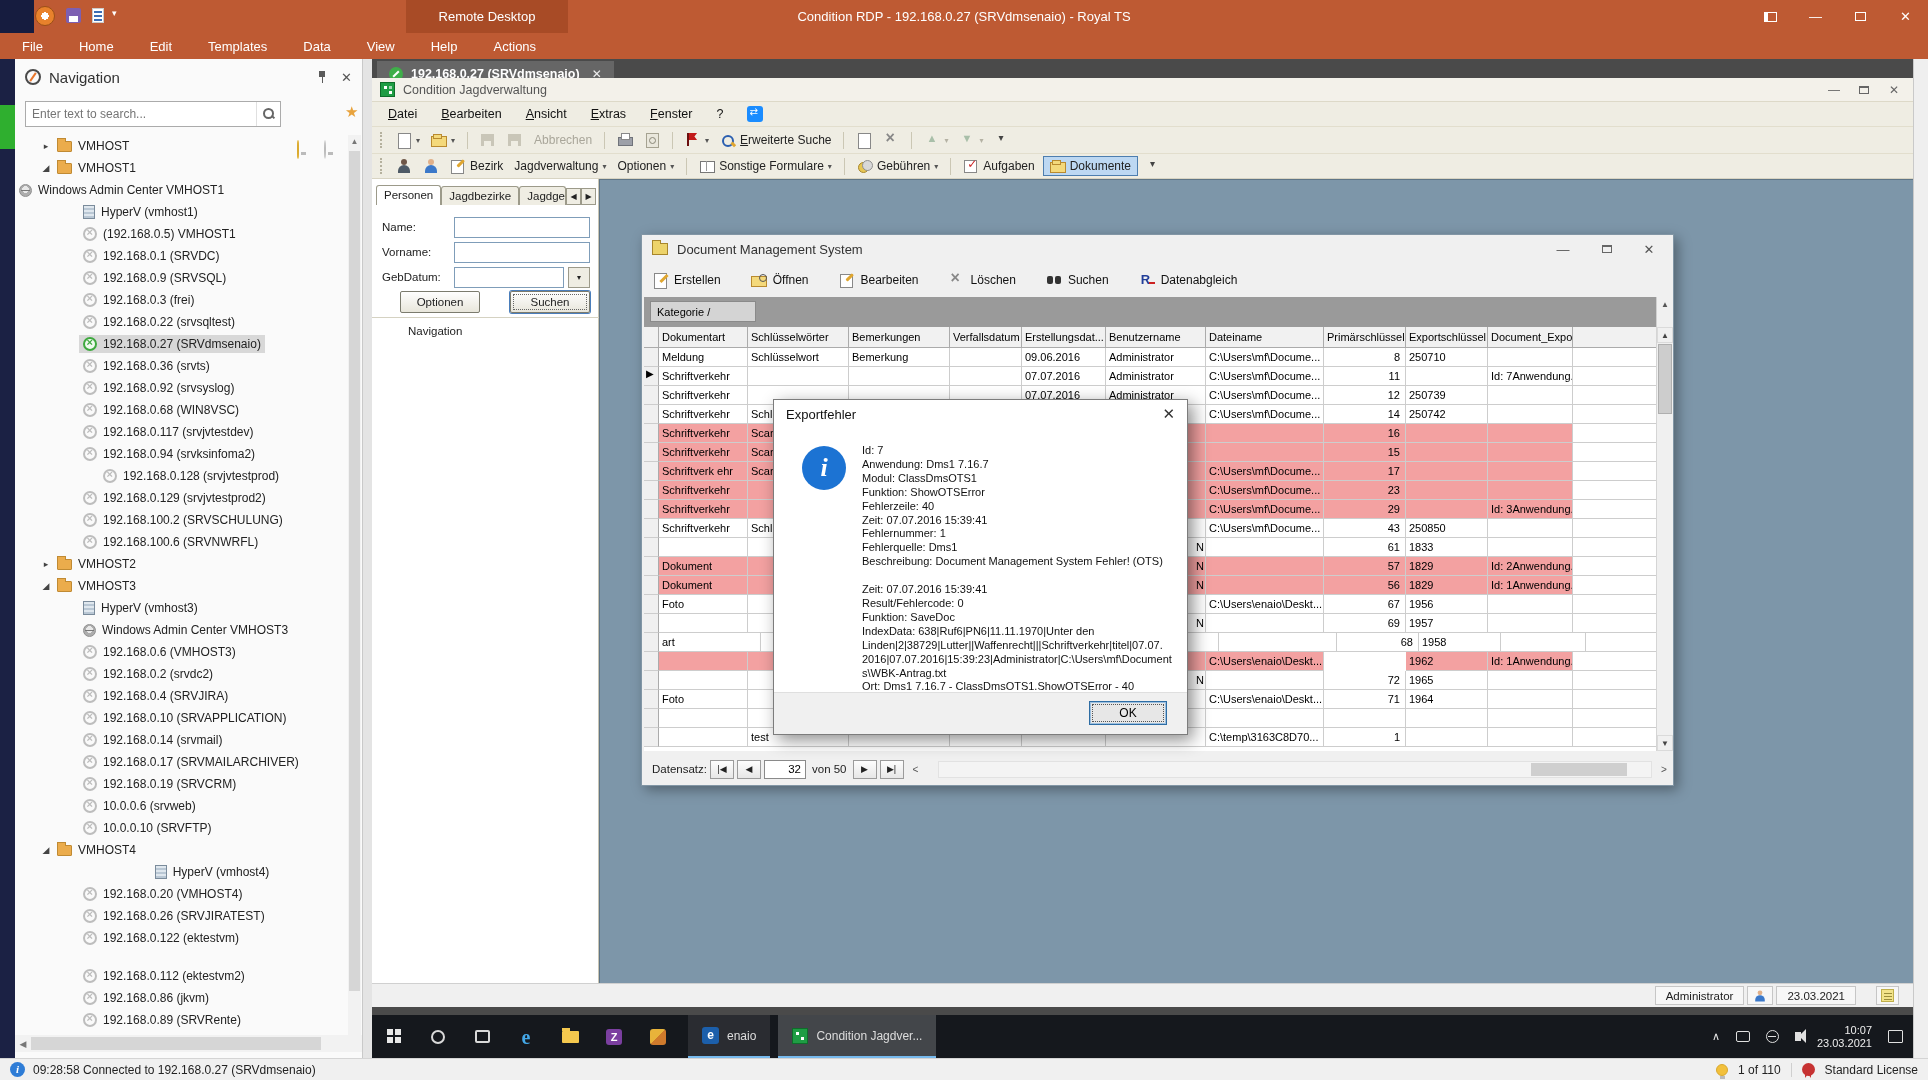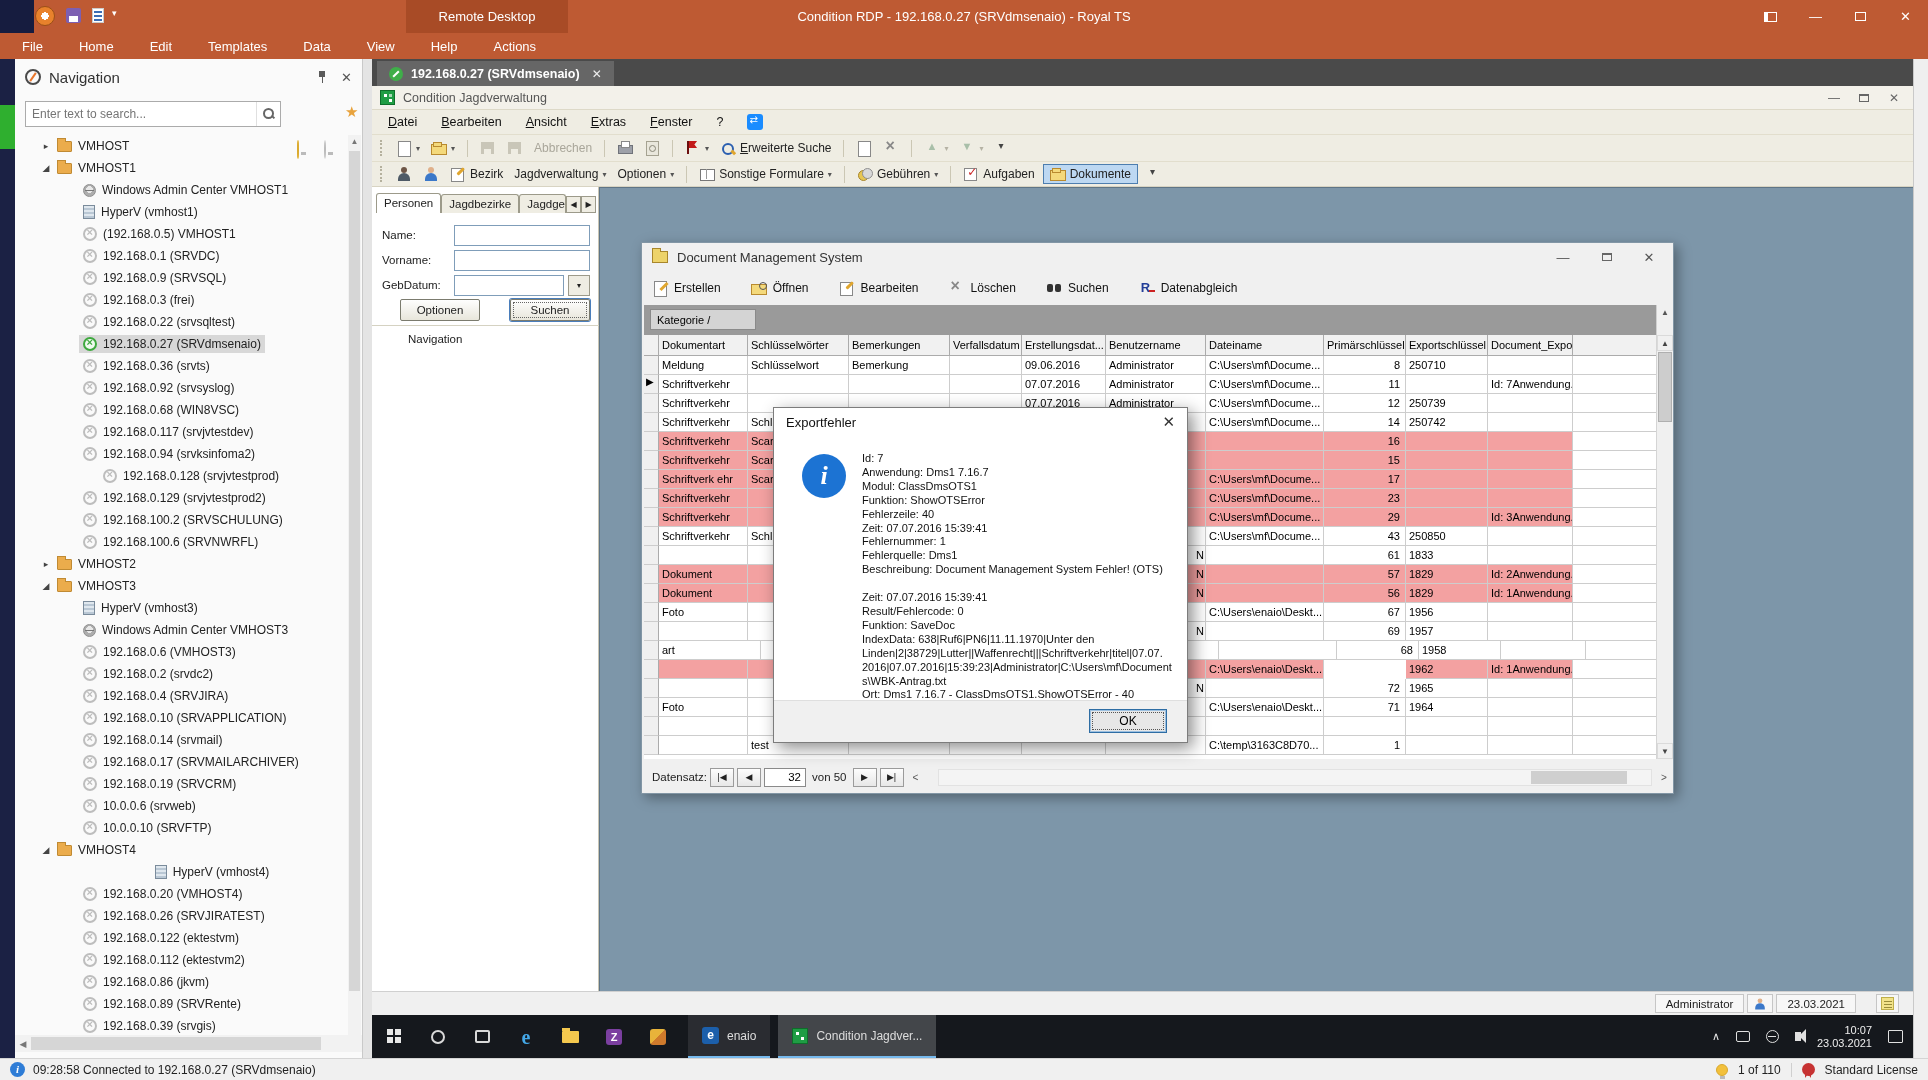--- a/index.html
+++ b/index.html
@@ -85,21 +85,21 @@
 
   
   .session{position:absolute;left:372px;top:59px;width:1541px;height:999px;background:#4A4A4A;}
   .stabbar{position:absolute;left:0;top:0;width:1541px;height:27px;background:#4A4A4A;display:flex;align-items:flex-end;}
   .stab{margin-left:5px;height:25px;padding:0 12px;background:#666;color:#fff;display:flex;align-items:center;gap:8px;
         font-size:12.5px;font-weight:bold;}
   .ic-session{width:14px;height:14px;border-radius:50%;background:#3FAE49;position:relative;flex:none;}
   .ic-session::after{content:"";position:absolute;left:3px;top:6px;width:8px;height:2px;background:#fff;transform:rotate(-45deg);}
   .stab .x{font-weight:normal;font-size:12px;color:#EEE;margin-left:4px;}
 
-  .app{position:absolute;left:0;top:27px;width:1541px;height:929px;background:#EFEDE3;}
+  .app{position:absolute;left:0;top:19px;width:1541px;height:929px;background:#EFEDE3;}
   .app-title{position:absolute;left:0;top:0;width:1541px;height:24px;background:#F3F1EA;border-bottom:1px solid #DDD9C8;
              display:flex;align-items:center;gap:8px;padding-left:8px;font-size:12.5px;color:#555;}
   .ic-condition{width:15px;height:15px;background:#1F9D44;border:1px solid #0E6E2A;position:relative;flex:none;}
   .ic-condition::after{content:"";position:absolute;left:3px;top:3px;width:3px;height:3px;background:#fff;box-shadow:5px 5px 0 #fff,5px 0 0 rgba(255,255,255,.6);}
   .app-winbtns{margin-left:auto;display:flex;margin-right:4px;}
   .awb{width:30px;height:20px;display:flex;align-items:center;justify-content:center;color:#666;font-size:12px;}
   .ic-maxbox{width:10px;height:8px;border:1px solid #666;border-top-width:2px;}
   .app-menu{position:absolute;left:0;top:24px;width:1541px;height:25px;display:flex;align-items:center;gap:24px;
             padding-left:16px;font-size:12.5px;color:#111;border-bottom:1px solid #E2DECD;}
   .app-menu .mi{display:inline-block;}
@@ -329,21 +329,21 @@
             <span>VMHOST</span>
           </span>
         </div>
         <div class="trow" style="padding-left: 24px;">
           <span class="tw">◢</span>
           <span class="hl">
             <span class="ic-folder"></span>
             <span>VMHOST1</span>
           </span>
         </div>
-        <div class="trow" style="padding-left: 64px;">
+        <div class="trow" style="">
           <span class="hl">
             <span class="ic-globe"></span>
             <span>Windows Admin Center VMHOST1</span>
           </span>
         </div>
         <div class="trow" style="padding-left: 64px;">
           <span class="hl">
             <span class="ic-hyperv"></span>
             <span>HyperV (vmhost1)</span>
           </span>
@@ -542,21 +542,21 @@
             <span class="ic-conn"></span>
             <span>192.168.0.26 (SRVJIRATEST)</span>
           </span>
         </div>
         <div class="trow" style="padding-left: 64px;">
           <span class="hl">
             <span class="ic-conn"></span>
             <span>192.168.0.122 (ektestvm)</span>
           </span>
         </div>
-        <div class="trow" style="padding-left: 64px;">
+        <div class="trow" style="padding-left: 64px; margin-top: 16px;">
           <span class="hl">
             <span class="ic-conn"></span>
             <span>192.168.0.112 (ektestvm2)</span>
           </span>
         </div>
         <div class="trow" style="padding-left: 64px;">
           <span class="hl">
             <span class="ic-conn"></span>
             <span>192.168.0.86 (jkvm)</span>
           </span>

